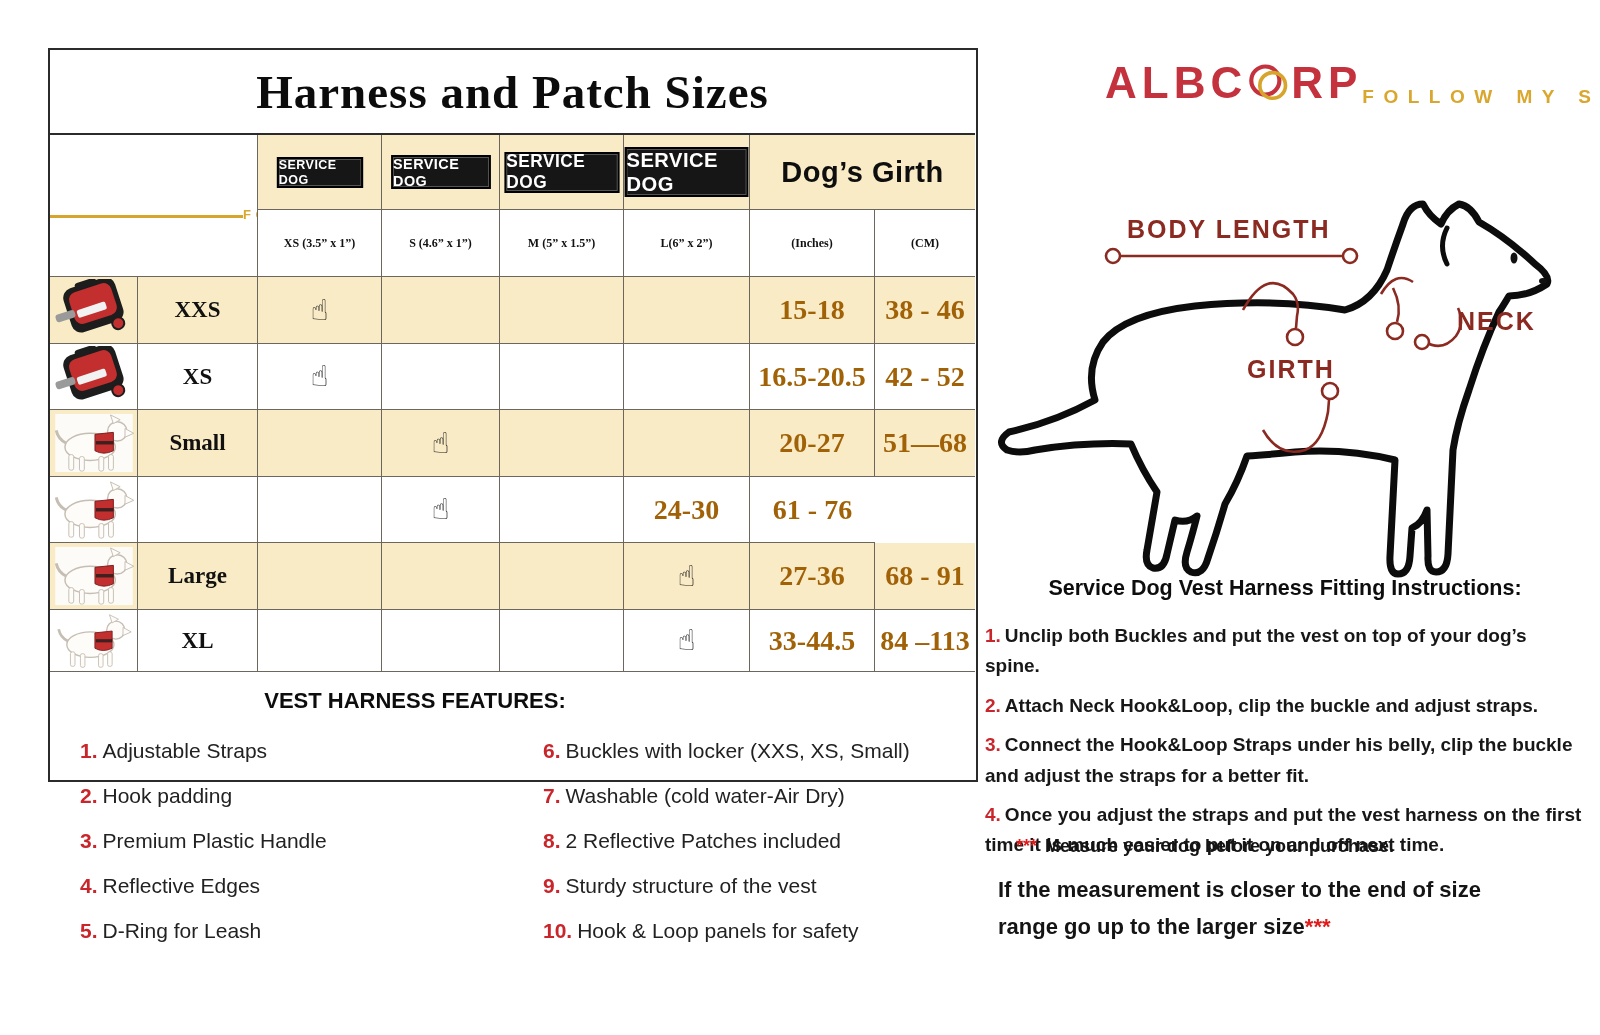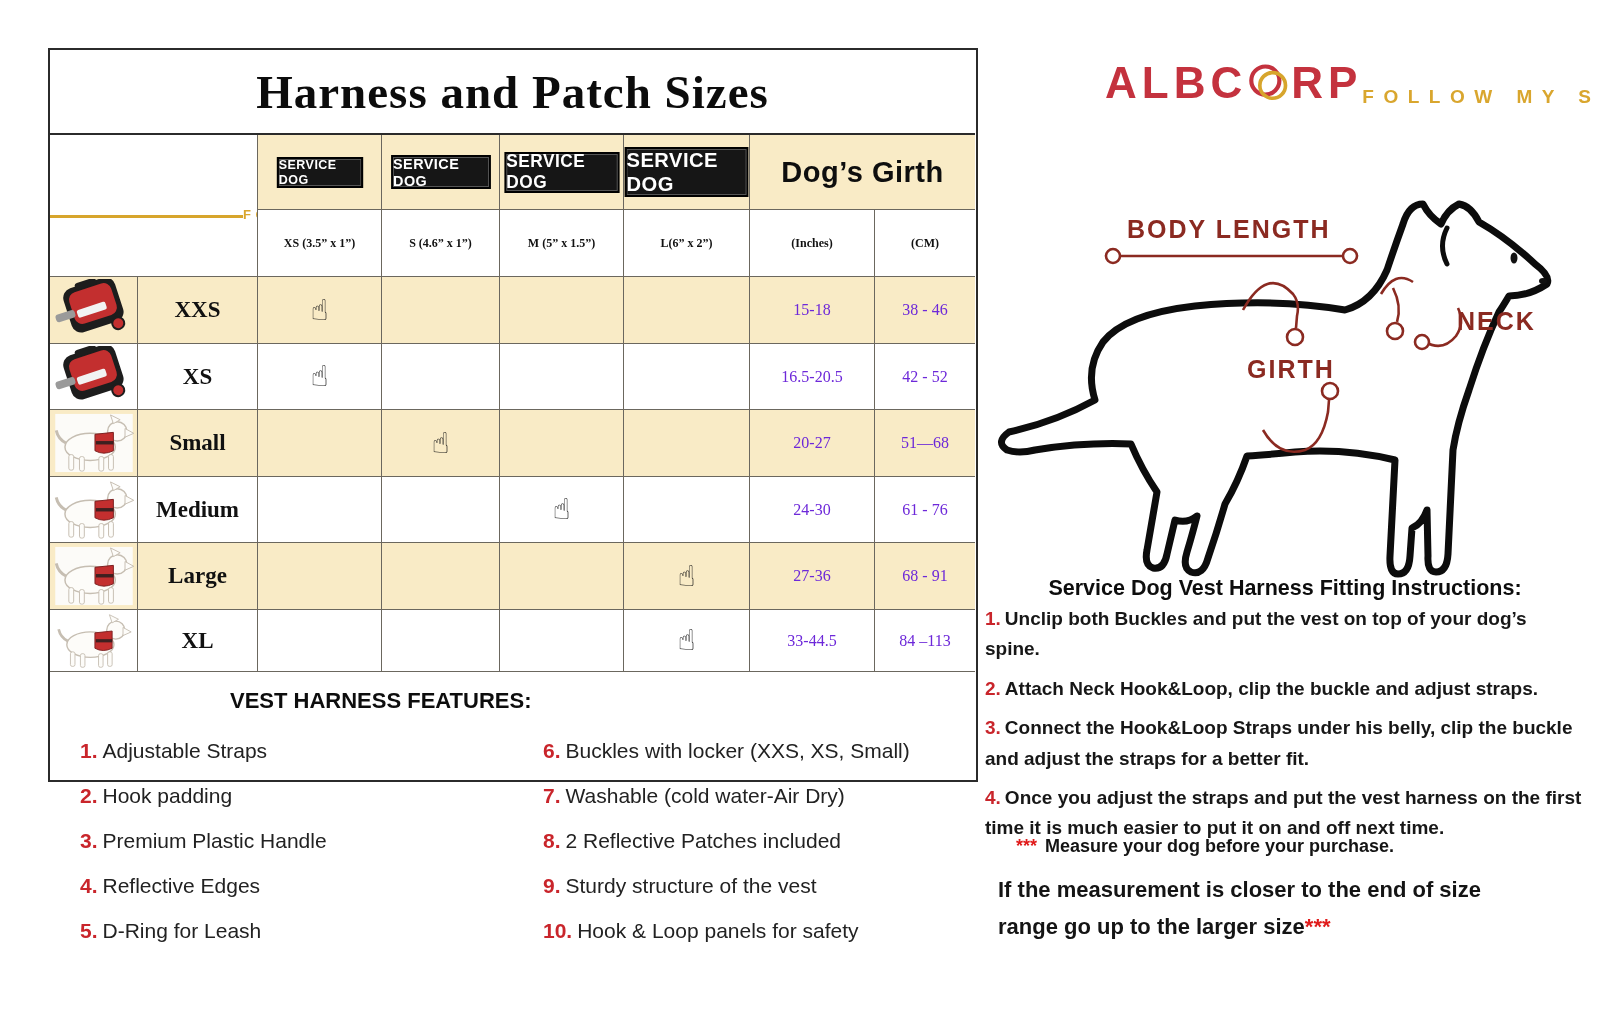--- a/index.html
+++ b/index.html
@@ -23,50 +23,50 @@
 
   .patch{background:#161616;color:#fff;font-weight:bold;display:flex;align-items:center;justify-content:center;
     letter-spacing:.5px;box-shadow:0 0 0 2px #000, inset 0 0 0 1px #555;transform:scaleX(.96)}
   .p-xs{width:86px;height:27px;font-size:13px}
   .p-s{width:100px;height:30px;font-size:15px}
   .p-m{width:116px;height:37px;font-size:18px}
   .p-l{width:126px;height:46px;font-size:21px}
 
   .subhead{font-family:"Liberation Serif",serif;font-weight:bold;font-size:12px;color:#111}
   .sizename{font-family:"Liberation Serif",serif;font-weight:bold;font-size:23px;color:#111}
-  .val{font-family:"Liberation Serif",serif;font-weight:normal;font-size:16px;color:#6d28d9}
+  .val{font-family:"Liberation Serif",serif;font-weight:bold;font-size:28px;color:#a16207}
   .thumb{font-family:"DejaVu Sans",sans-serif;font-size:29px;color:#111;line-height:1}
 
   
   .logo{display:flex;flex-direction:row;align-items:flex-end}
   .logo-row{display:flex;align-items:center}
   .logo-txt{font-weight:bold;color:#C4323E}
   .logo-line{background:#D7A52C}
   .logo-tag{font-weight:bold;color:#D9A62E;white-space:nowrap}
   .logo-sm .logo-txt{font-size:29px;letter-spacing:2px}
   .logo-sm .logo-line{width:212px;height:3px;margin:5px 0 4px}
   .logo-sm .logo-tag{font-size:13px;letter-spacing:4.5px}
   .logo-lg{position:absolute;left:1105px;top:58px;width:370px}
   .logo-lg .logo-txt{font-size:44px;letter-spacing:5px}
   .logo-lg .logo-line{width:318px;height:3px;margin:8px 0 7px}
   .logo-lg .logo-tag{font-size:19px;letter-spacing:9.5px}
 
   
-  .feat-title{position:absolute;left:230px;top:688px;width:370px;text-align:left;
+  .feat-title{position:absolute;left:230px;top:688px;width:370px;text-align:center;
     font-weight:bold;font-size:22px;color:#0d0d0d}
   .feat-col{position:absolute;top:728px;display:flex;flex-direction:column}
   .feat-left{left:80px;width:420px}
   .feat-right{left:543px;width:430px}
   .feat-item{height:45px;display:flex;align-items:center;font-size:21px;color:#222}
   .feat-num{color:#C9252B;font-weight:bold;margin-right:5px}
 
   
   .diagram{position:absolute;left:995px;top:198px;width:575px;height:392px}
   .instr{position:absolute;left:985px;top:576px;width:600px}
-  .instr-title{text-align:center;font-weight:bold;font-size:21.5px;color:#0d0d0d;margin-bottom:3px}
+  .instr-title{text-align:center;font-weight:bold;font-size:21.5px;color:#0d0d0d;margin-bottom:20px}
   .step{font-weight:bold;font-size:19px;line-height:1.6;color:#171717;margin-bottom:9px}
   .step .num{color:#C9252B;margin-right:4px}
   .notes{position:absolute;left:998px;top:836px;width:560px}
   .note-measure{font-weight:bold;font-size:18px;color:#141414;padding-left:18px;margin-bottom:14px}
   .note-range{font-weight:bold;font-size:22px;line-height:1.7;color:#141414}
   .stars{color:#E01B1B;font-weight:bold;margin-right:8px}
   .stars-end{color:#E01B1B;font-weight:bold}
 </style>
 </head>
 <body>
@@ -206,21 +206,20 @@
       <rect x="27" y="46" width="5" height="15" rx="2" fill="#fdfcf9" stroke="#c6beb2"></rect>
       <rect x="47" y="46" width="5" height="15" rx="2" fill="#fdfcf9" stroke="#c6beb2"></rect>
       <rect x="57" y="44" width="5" height="16" rx="2" fill="#fdfcf9" stroke="#c6beb2"></rect>
       <circle cx="66" cy="20" r="10" fill="#fdfcf9" stroke="#c6beb2" stroke-width="1.5"></circle>
       <path d="M74 17 L83 22 L74 26 Z" fill="#fdfcf9" stroke="#c6beb2"></path>
       <path d="M62 12 L59 3 L69 8 Z" fill="#fdfcf9" stroke="#c6beb2"></path>
       <path d="M43 23 L62 21 L62 40 Q52 45 43 40 Z" fill="#c32f2f" stroke="#7a1f1f"></path>
       <rect x="44" y="30" width="18" height="3.5" fill="#1d1d1d" opacity=".8"></rect>
     </svg>
   </div>
-  <div class="cell sizename r7">Medium</div>
   <div class="cell r7">
       <span class="thumb"></span>
     </div>
   <div class="cell r7">
       <span class="thumb"></span>
     </div>
   <div class="cell r7">
       <span class="thumb">☝</span>
     </div>
   <div class="cell r7">

